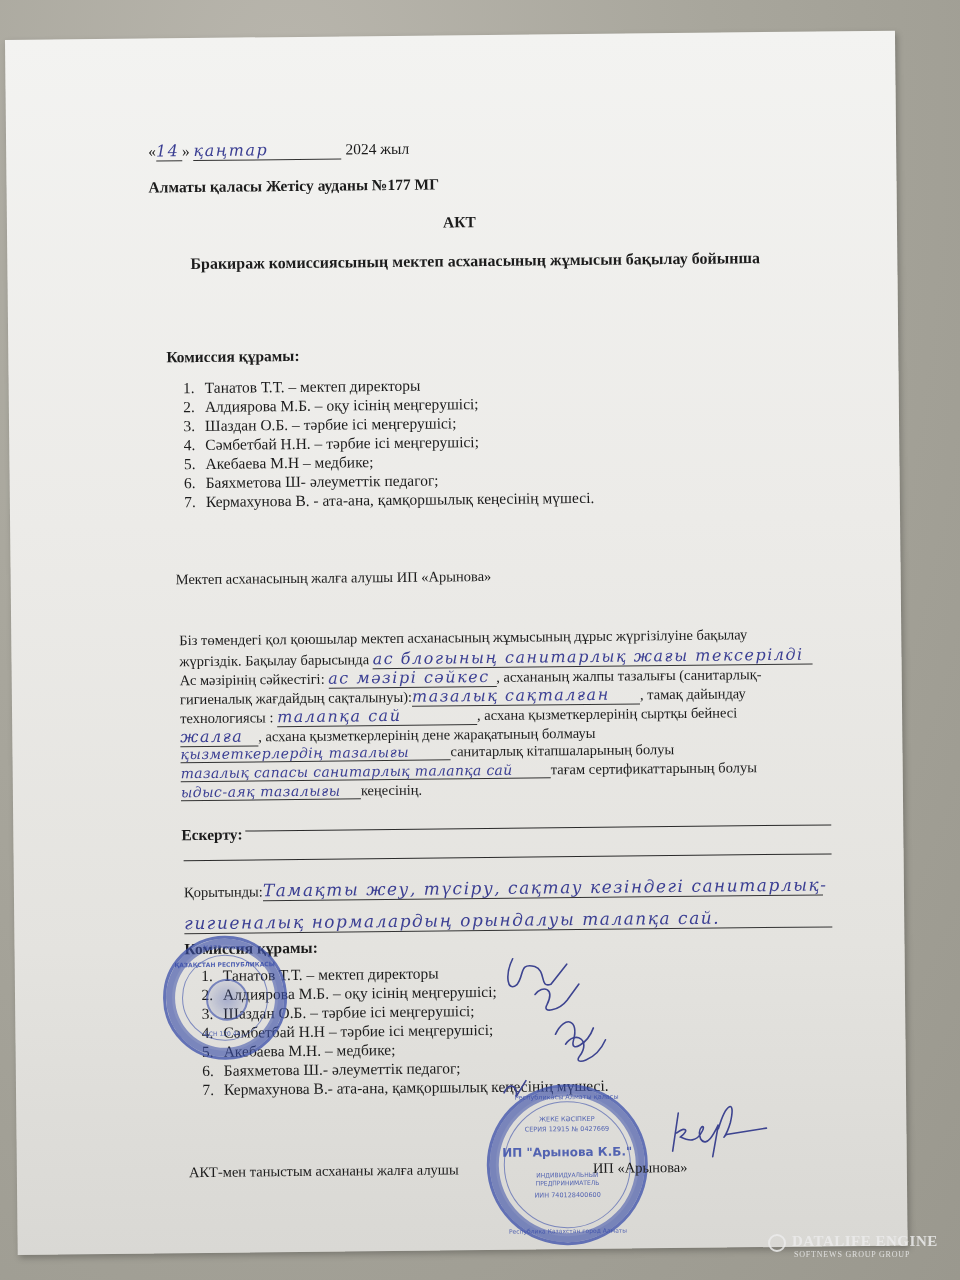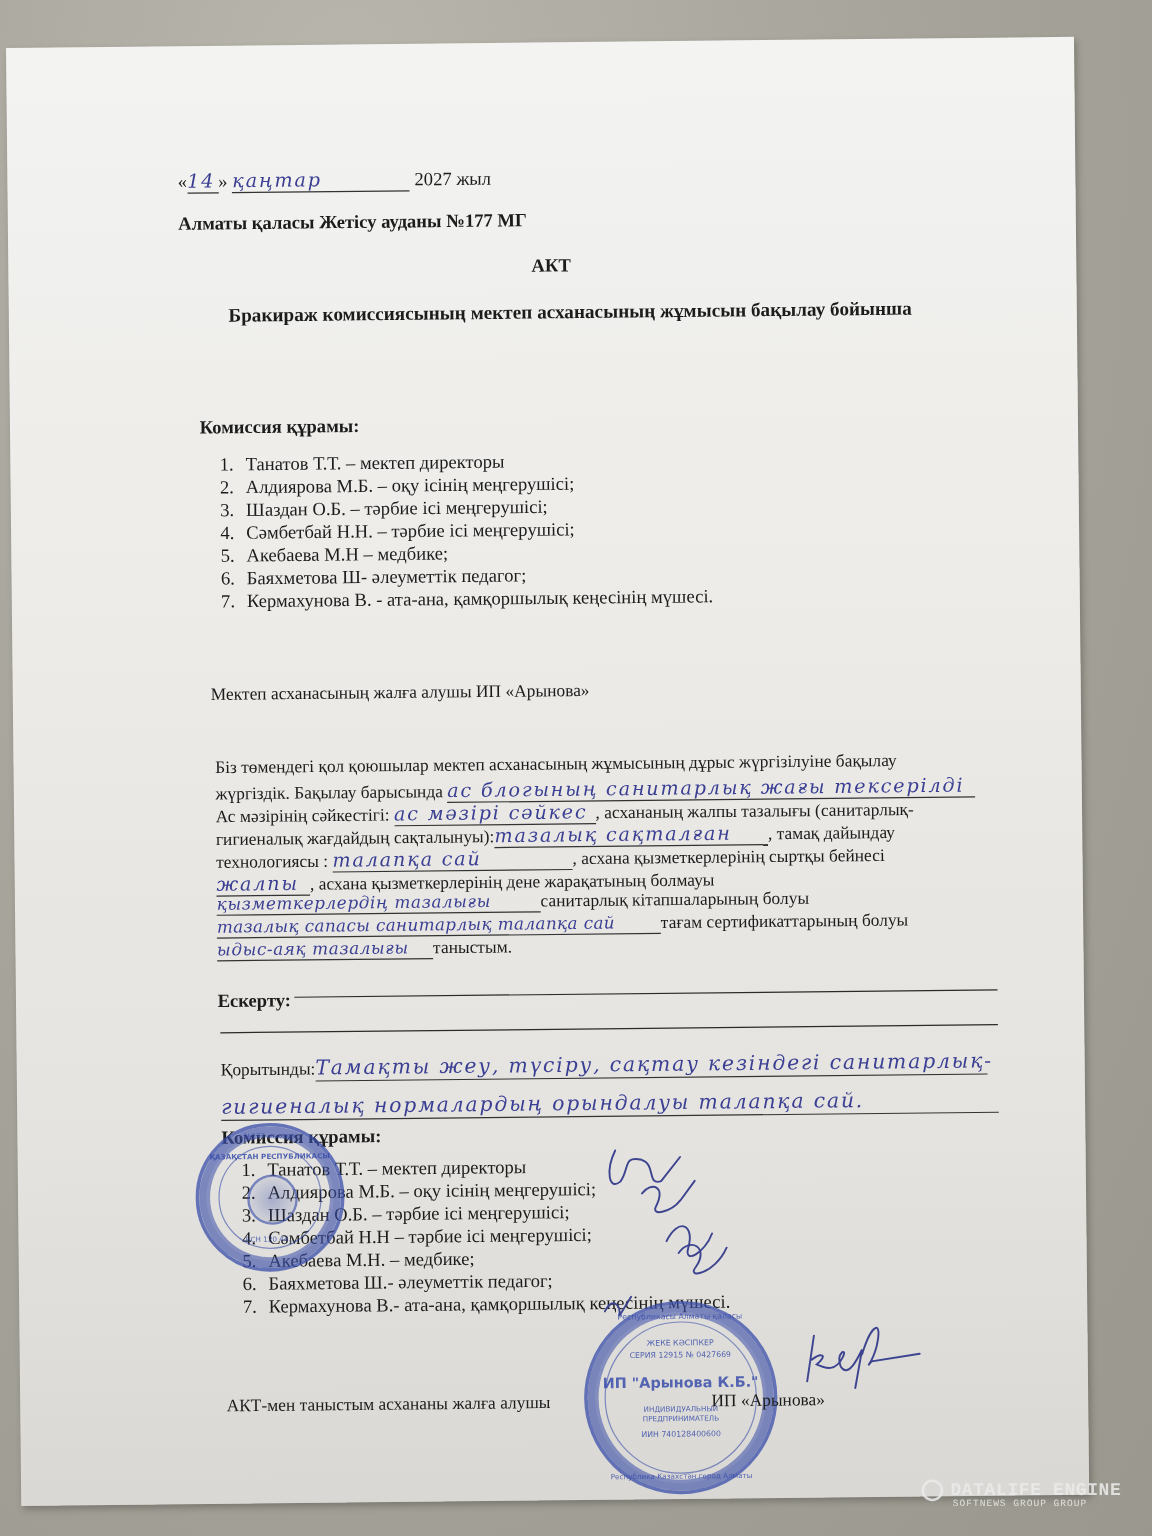--- a/index.html
+++ b/index.html
@@ -32,37 +32,37 @@
     border: 3px solid rgba(58, 78, 170, 0.75);
     box-shadow: inset 0 0 0 6px rgba(58,78,170,0.15), inset 0 0 0 9px rgba(58,78,170,0.55);
     color: rgba(58,78,170,0.85);
     font-family: "DejaVu Sans", sans-serif;
     text-align: center;
   }
   .stamp .inner { position: absolute; border-radius: 50%; border: 1.5px solid rgba(58,78,170,0.6); }
   .sig { position: absolute; }
   .watermark {
     position: absolute; left: 768px; top: 1233px; color: rgba(235,235,235,0.85);
-    font-family: Liberation Mono, monospace; font-weight: bold; font-size: 15px; letter-spacing: 0.5px;
+    font-family: Liberation Serif, serif; font-weight: bold; font-size: 15px; letter-spacing: 0.5px;
   }
   .watermark small { display: block; font-size: 8px; font-weight: normal; letter-spacing: 0.8px; margin-left: 26px; margin-top: -2px; }
   .wm-icon {
     display: inline-block; width: 18px; height: 18px; border-radius: 50%;
     border: 2.5px solid rgba(235,235,235,0.85); vertical-align: middle; margin-right: 6px; box-sizing: border-box;
   }
 </style>
 </head>
 <body>
 
 <div class="paper">
 
   <div class="abs t16" style="left:142px; top:103px;">
     <span>«</span><span class="uline hand" style="width:26px;">14</span><span>»</span>
     <span class="uline hand" style="width:148px;">қаңтар</span>
-    <span>2027 жыл</span>
+    <span>2024 жыл</span>
   </div>
 
   <div class="abs t16 bold" style="left:142px; top:140px;">Алматы қаласы Жетісу ауданы №177 МГ</div>
   <div class="abs t16 bold" style="left:436px; top:178px;">АКТ</div>
   <div class="abs bold" style="left:183px; top:217px; font-size:16px;">Бракираж комиссиясының мектеп асханасының жұмысын бақылау бойынша</div>
 
   <div class="abs t16 bold" style="left:158px; top:310px;">Комиссия құрамы:</div>
   <ol class="members abs" style="left:160px; top:340px;">
     <li><span class="num">1.</span><span>Танатов Т.Т. – мектеп директоры</span></li>
     <li><span class="num">2.</span><span>Алдиярова М.Б. – оқу ісінің меңгерушісі;</span></li>
@@ -90,33 +90,33 @@
   <div class="abs" style="left:168px; top:651px; font-size:14.5px;">
     <span>гигиеналық жағдайдың сақталынуы):</span><span class="uline hand" style="width:228px;">тазалық сақталған</span><span>, тамақ дайындау</span>
   </div>
 
   <div class="abs" style="left:168px; top:670px; font-size:14.5px;">
     <span>технологиясы :</span>
     <span class="uline hand" style="width:200px;">талапқа сай</span><span>, асхана қызметкерлерінің сыртқы бейнесі</span>
   </div>
 
   <div class="abs" style="left:168px; top:689px; font-size:14.5px;">
-    <span class="uline hand" style="width:78px;">жалпы</span><span>, асхана қызметкерлерінің  дене жарақатының болмауы</span>
+    <span class="uline hand" style="width:78px;">жалға</span><span>, асхана қызметкерлерінің  дене жарақатының болмауы</span>
   </div>
 
   <div class="abs" style="left:168px; top:708px; font-size:14.5px;">
     <span class="uline hand" style="width:270px; font-size:14px; letter-spacing:0.5px;">қызметкерлердің тазалығы</span><span>санитарлық кітапшаларының болуы</span>
   </div>
 
   <div class="abs" style="left:168px; top:727px; font-size:14.5px;">
     <span class="uline hand" style="width:370px; font-size:14px; letter-spacing:0.3px;">тазалық сапасы санитарлық талапқа сай</span><span>тағам сертификаттарының болуы</span>
   </div>
 
   <div class="abs" style="left:168px; top:746px; font-size:14.5px;">
-    <span class="uline hand" style="width:180px; font-size:14px; letter-spacing:0.5px;">ыдыс-аяқ тазалығы</span><span>таныстым.</span>
+    <span class="uline hand" style="width:180px; font-size:14px; letter-spacing:0.5px;">ыдыс-аяқ тазалығы</span><span>кеңесінің.</span>
   </div>
 
   <div class="abs t16 bold" style="left:168px; top:788px;">Ескерту:</div>
   <div class="fill-line" style="left:232px; top:793px; width:586px;"></div>
   <div class="fill-line" style="left:170px; top:822px; width:648px;"></div>
 
   <div class="abs" style="left:170px; top:843px; font-size:14.5px;">
     <span>Қорытынды:</span><span class="uline hand" style="width:560px; font-size:17px;">Тамақты жеу, түсіру, сақтау кезіндегі санитарлық-</span>
   </div>
   <div class="abs" style="left:170px; top:875px;">

